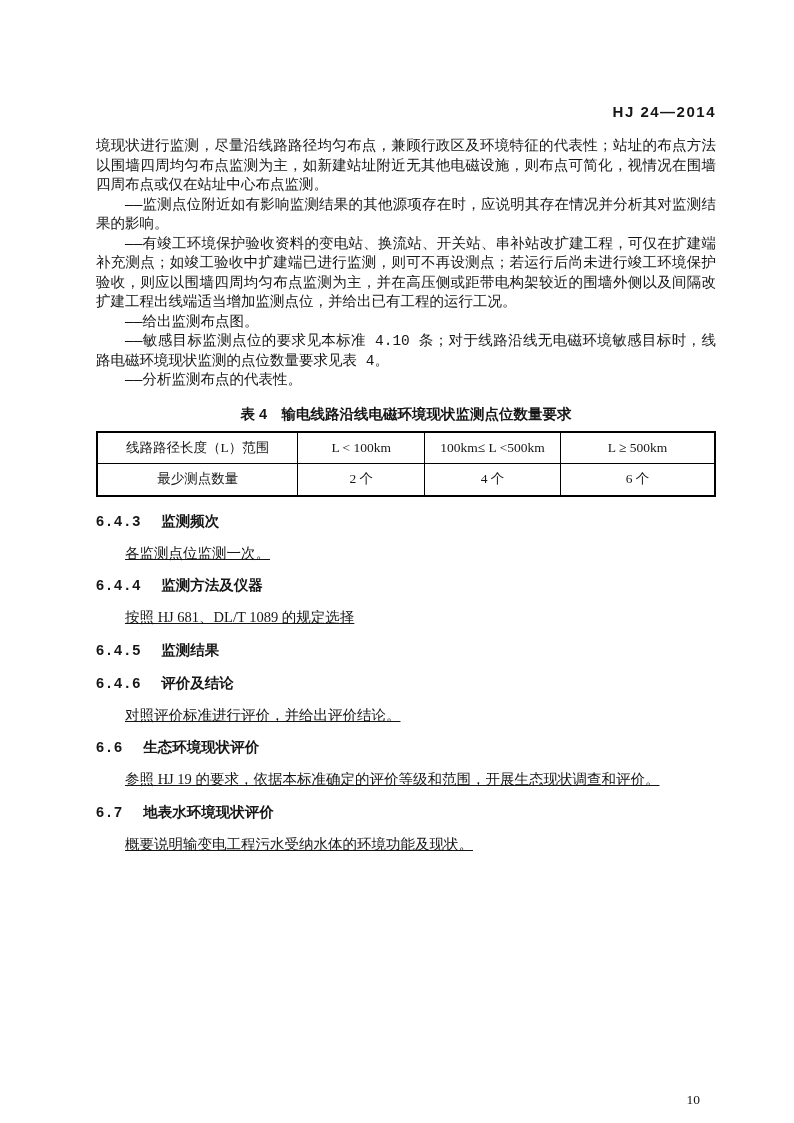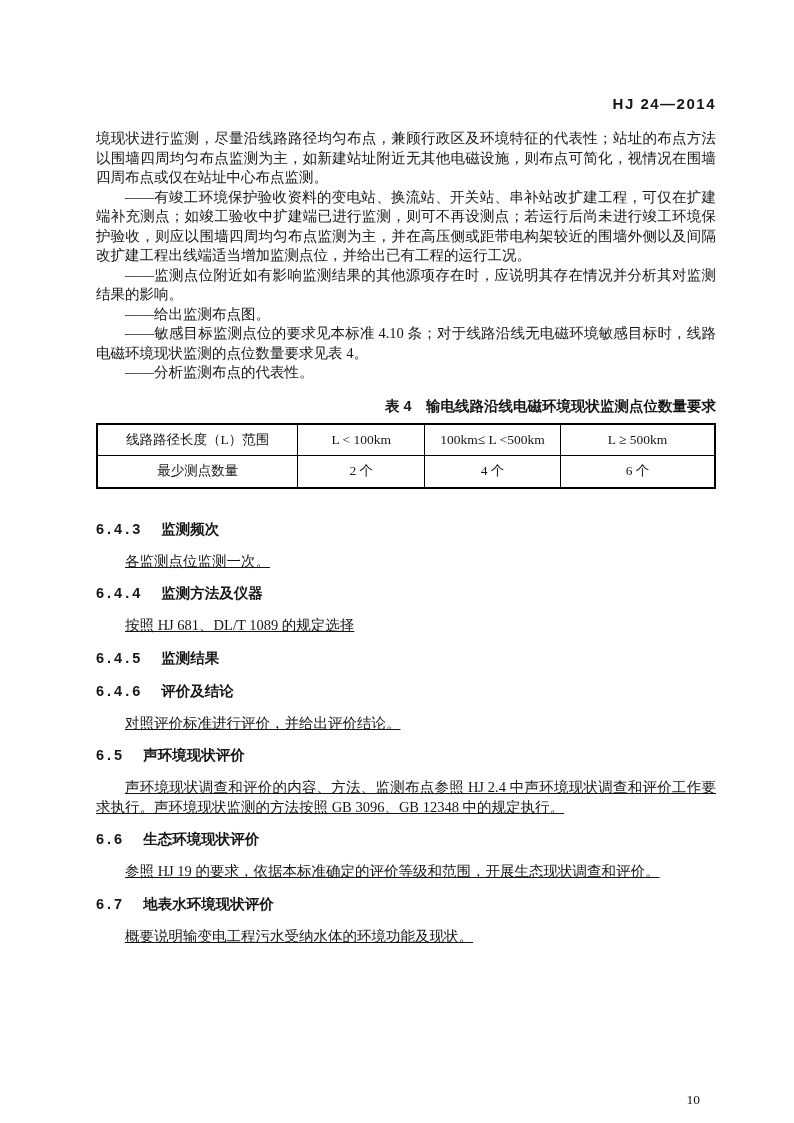--- a/index.html
+++ b/index.html
@@ -10,64 +10,64 @@
     height: 1123px;
     margin: 0 auto;
     background: #ffffff;
     color: #161616;
     font-family: "Liberation Serif", "DejaVu Serif", serif;
     overflow: hidden;
   }
   .content {
     position: absolute;
     left: 96px;
-    top: 8px;
+    top: 16px;
     width: 620px;
   }
   .doc-header {
     padding-top: 88px;
     text-align: right;
     font-family: "Liberation Sans", "DejaVu Sans", sans-serif;
     font-weight: bold;
     font-size: 15px;
     letter-spacing: 1.5px;
     line-height: 16px;
   }
-  .paragraphs { margin-top: 17px; }
+  .paragraphs { margin-top: 17px; font-family: Liberation Mono, monospace; }
   .para {
     font-size: 14.5px;
     line-height: 19.5px;
     text-align: justify;
     text-indent: 2em;
   }
   .para.no-indent { text-indent: 0; }
   .table-title {
     margin-top: 13px;
-    text-align: right;
+    text-align: center;
     font-family: "Liberation Sans", "DejaVu Sans", sans-serif;
     font-weight: bold;
     font-size: 14.5px;
     line-height: 20px;
   }
   table.data-table {
     margin-top: 7px;
     width: 100%;
     border-collapse: collapse;
     border: 2px solid #000;
   }
   table.data-table td {
     border: 1px solid #000;
     text-align: center;
     vertical-align: middle;
     height: 32px;
     font-size: 13.5px;
     line-height: 16px;
     padding: 1px 4px;
   }
-  .sections { margin-top: 30px; }
+  .sections { margin-top: 14px; }
   .sec-h {
     font-family: "Liberation Sans", "DejaVu Sans", sans-serif;
     font-weight: bold;
     font-size: 14.5px;
     line-height: 20px;
     margin: 12px 0 13px 0;
   }
   .sec-num { letter-spacing: 3px; margin-right: 14px; }
   .sec-p {
     font-size: 14.5px;
@@ -88,22 +88,22 @@
 </head>
 <body>
 
 <div class="page">
   <div class="content">
 
     <div class="doc-header">HJ 24—2014</div>
 
     <div class="paragraphs">
       <p class="para no-indent">境现状进行监测，尽量沿线路路径均匀布点，兼顾行政区及环境特征的代表性；站址的布点方法以围墙四周均匀布点监测为主，如新建站址附近无其他电磁设施，则布点可简化，视情况在围墙四周布点或仅在站址中心布点监测。</p>
+      <p class="para">——监测点位附近如有影响监测结果的其他源项存在时，应说明其存在情况并分析其对监测结果的影响。</p>
       <p class="para">——有竣工环境保护验收资料的变电站、换流站、开关站、串补站改扩建工程，可仅在扩建端补充测点；如竣工验收中扩建端已进行监测，则可不再设测点；若运行后尚未进行竣工环境保护验收，则应以围墙四周均匀布点监测为主，并在高压侧或距带电构架较近的围墙外侧以及间隔改扩建工程出线端适当增加监测点位，并给出已有工程的运行工况。</p>
-      <p class="para">——监测点位附近如有影响监测结果的其他源项存在时，应说明其存在情况并分析其对监测结果的影响。</p>
       <p class="para">——给出监测布点图。</p>
       <p class="para">——敏感目标监测点位的要求见本标准 4.10 条；对于线路沿线无电磁环境敏感目标时，线路电磁环境现状监测的点位数量要求见表 4。</p>
       <p class="para">——分析监测布点的代表性。</p>
     </div>
 
     <div class="table-title">表 4　输电线路沿线电磁环境现状监测点位数量要求</div>
 
     <table class="data-table">
       <colgroup>
         <col style="width:32.5%">
@@ -153,27 +153,20 @@
       </div>
 
       <div class="section">
         <h3 class="sec-h">
           <span class="sec-num">6.4.6</span>
           <span class="sec-title">评价及结论</span>
         </h3>
         <p class="sec-p">对照评价标准进行评价，并给出评价结论。</p>
       </div>
 
-      <div class="section">
-        <h3 class="sec-h">
-          <span class="sec-num">6.5</span>
-          <span class="sec-title">声环境现状评价</span>
-        </h3>
-        <p class="sec-p">声环境现状调查和评价的内容、方法、监测布点参照 HJ 2.4 中声环境现状调查和评价工作要求执行。声环境现状监测的方法按照 GB 3096、GB 12348 中的规定执行。</p>
-      </div>
 
       <div class="section">
         <h3 class="sec-h">
           <span class="sec-num">6.6</span>
           <span class="sec-title">生态环境现状评价</span>
         </h3>
         <p class="sec-p">参照 HJ 19 的要求，依据本标准确定的评价等级和范围，开展生态现状调查和评价。</p>
       </div>
 
       <div class="section">

